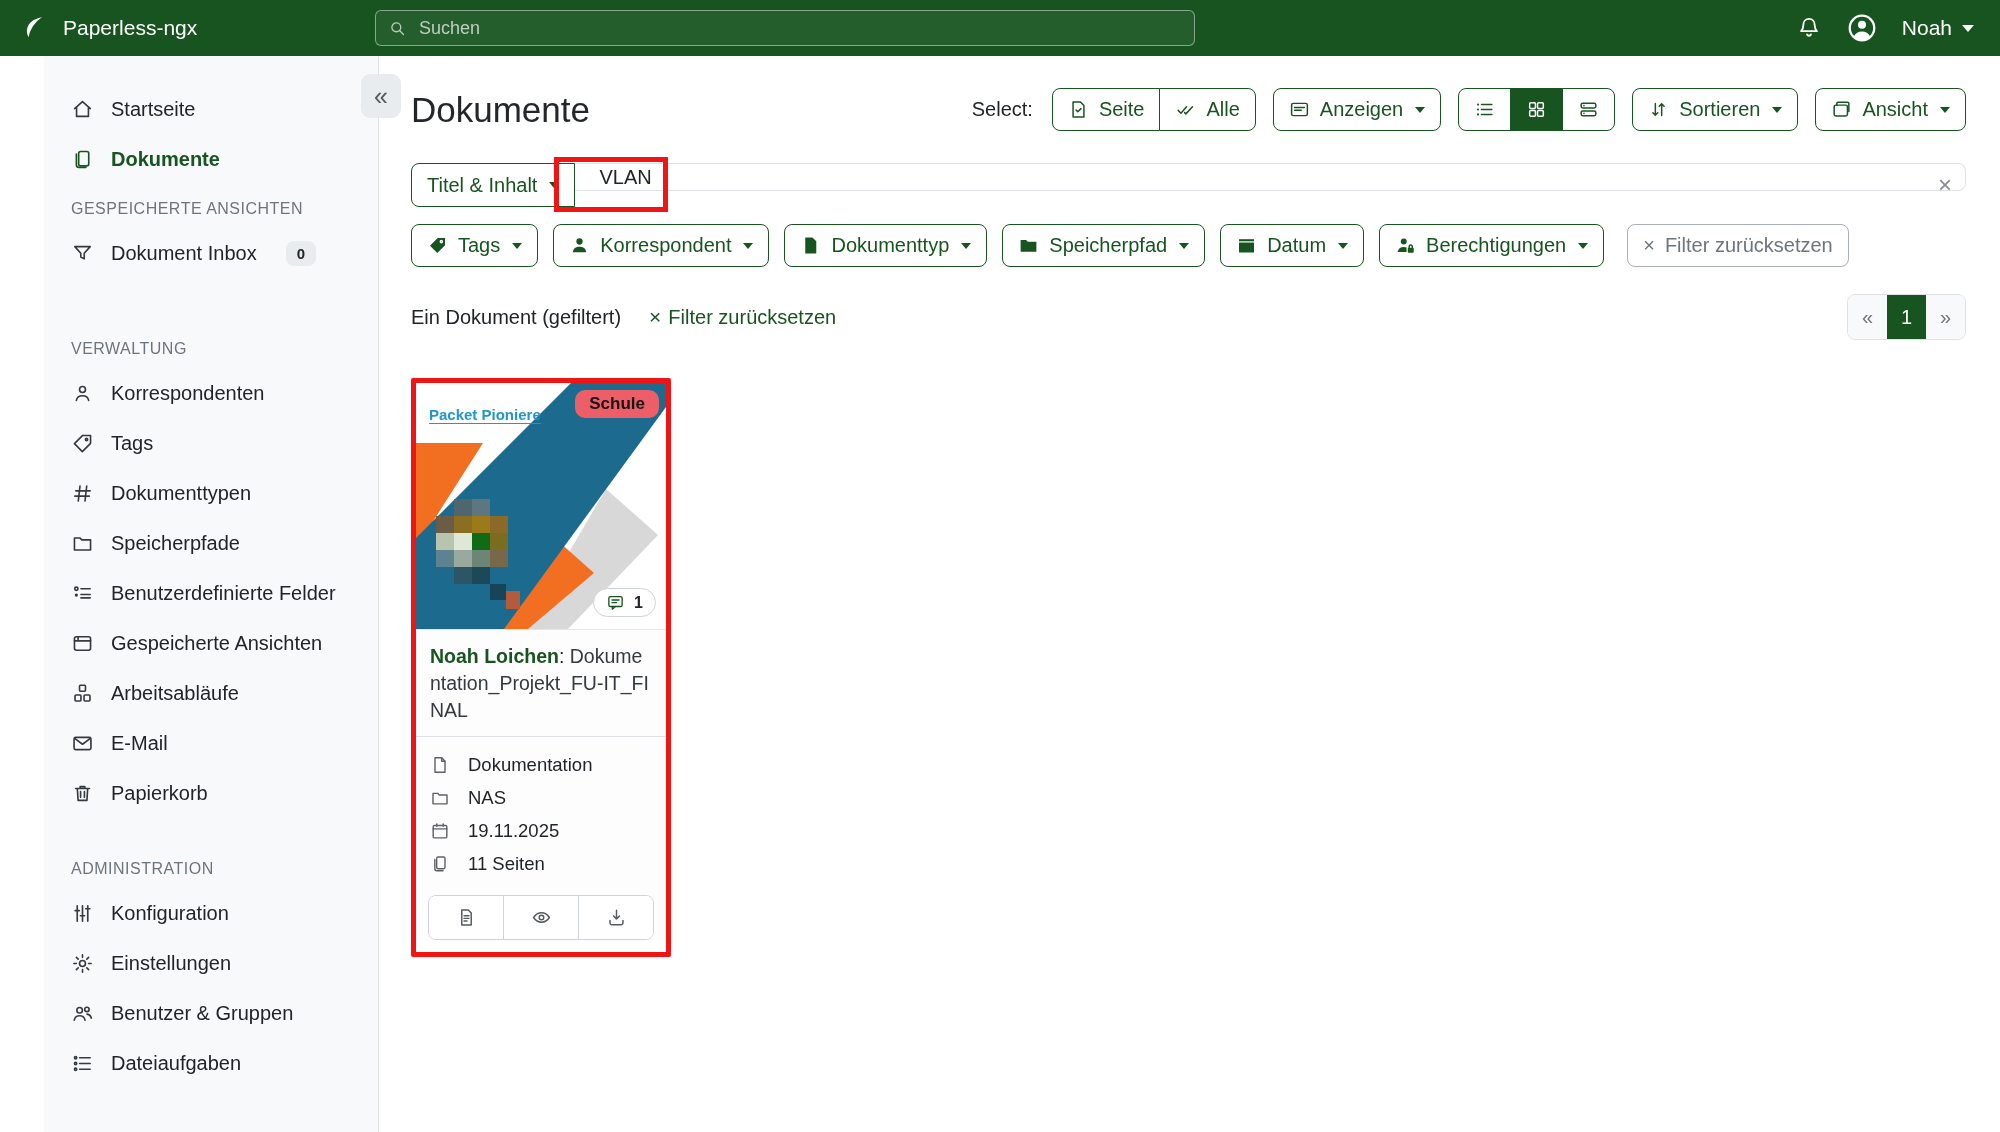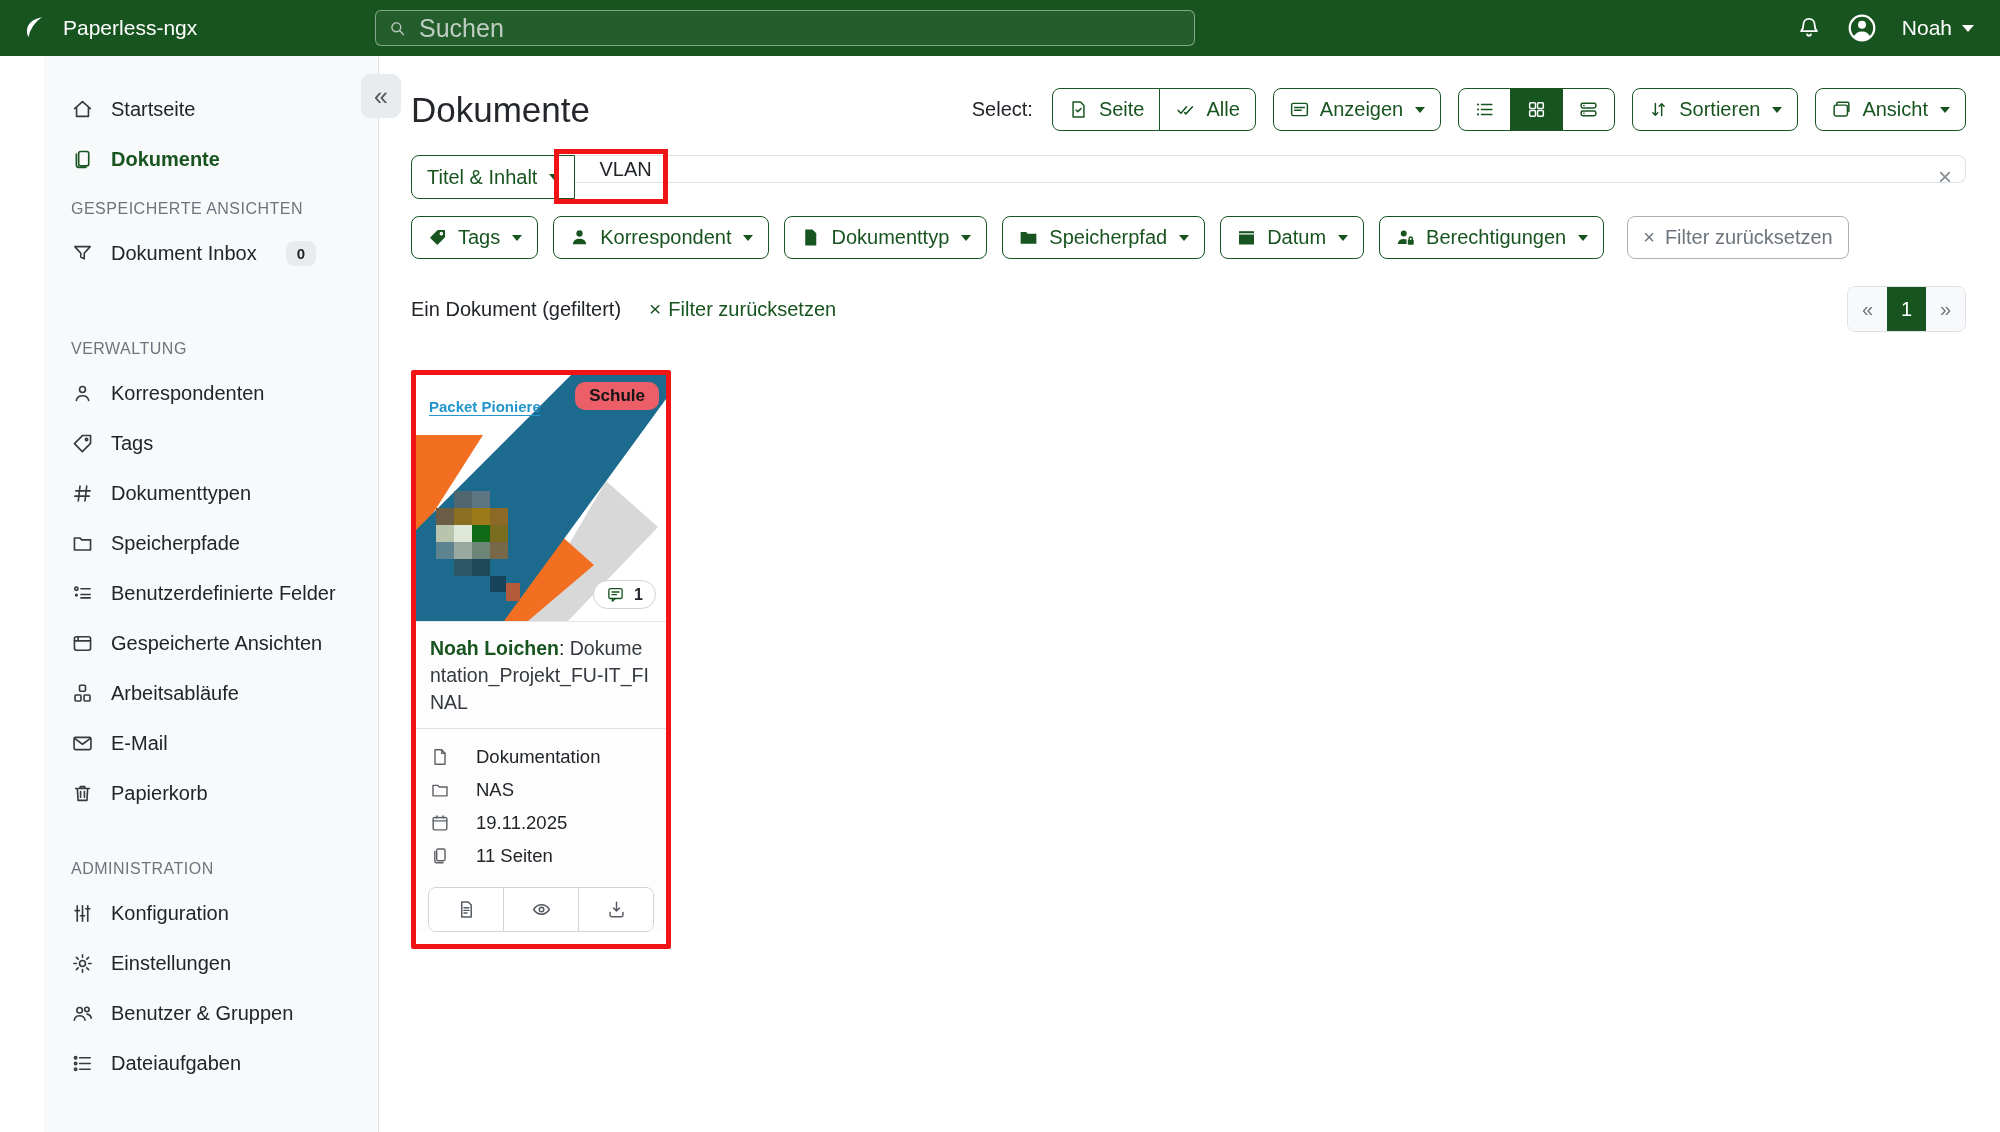--- a/index.html
+++ b/index.html
@@ -13,21 +13,21 @@
   svg.ic .fi { fill:currentColor; stroke:none; }
   svg.ic .wh { stroke:#ffffff; }
 
   
   .navbar { height:56px; background:#17541f; display:flex; align-items:center; color:#fff; }
   .brand { width:335px; flex:0 0 335px; display:flex; align-items:center; gap:13px; padding-left:20px; font-size:21px; font-weight:400; }
   .brand svg { width:30px; height:30px; }
   .nav-search { margin-left:40px; width:820px; height:36px; border:1px solid rgba(255,255,255,.45); background:rgba(255,255,255,.06);
     border-radius:6px; display:flex; align-items:center; gap:10px; padding:0 12px; }
   .nav-search svg { width:19px; height:19px; color:#bccabe; flex:0 0 auto; }
-  .nav-search input { flex:1; background:transparent; border:none; outline:none; color:#eef3ef; font-size:25px; font-family:inherit; }
+  .nav-search input { flex:1; background:transparent; border:none; outline:none; color:#eef3ef; font-size:18px; font-family:inherit; }
   .nav-search input::placeholder { color:#bfcdc1; }
   .nav-right { margin-left:auto; display:flex; align-items:center; gap:24px; padding-right:26px; }
   .nav-right .bell svg { width:26px; height:26px; }
   .nav-right .avatar svg { width:32px; height:32px; }
   .nav-user { display:flex; align-items:center; gap:10px; font-size:21px; cursor:pointer; }
   .caret { width:0; height:0; border-left:6px solid transparent; border-right:6px solid transparent; border-top:7px solid currentColor; display:inline-block; }
 
   
   .layout { display:flex; height:1076px; }
   .sidebar { flex:0 0 335px; background:#f8f9fa; border-right:1px solid #dee2e6; padding-top:28px; overflow:hidden;margin-left:44px; }
@@ -54,21 +54,21 @@
   .btn svg { width:21px; height:21px; }
   .btn .caret { border-top-color:#17541f; border-left-width:5px; border-right-width:5px; border-top-width:6px; margin-left:2px; }
   .btn-group { display:inline-flex; }
   .btn-group .btn { border-radius:0; margin-left:-1px; }
   .btn-group .btn:first-child { border-radius:8px 0 0 8px; margin-left:0; }
   .btn-group .btn:last-child { border-radius:0 8px 8px 0; }
   .btn.active { background:#17541f; color:#fff; }
   .btn-gray { border-color:#aab0b6; color:#6c757d; }
 
   
-  .query-row { display:flex; position:relative; margin-top:24px; height:44px; }
+  .query-row { display:flex; position:relative; margin-top:32px; height:44px; }
   .field-btn { border-radius:8px 0 0 8px; position:relative; z-index:2; height:44px; }
   .query-input { flex:1; height:28px; border:1px solid #dee2e6; border-left:none; border-radius:0 8px 8px 0;
     font-size:20px; font-family:inherit; color:#212529; padding:0 46px 0 24px; outline:none; }
   .query-clear { position:absolute; right:14px; top:50%; transform:translateY(-50%); color:#868e96; font-size:24px; line-height:1; cursor:pointer; z-index:2;}
   .anno-query { position:absolute; left:143px; top:-6px; width:114px; height:55px; border:5px solid #f01414; z-index:3; pointer-events:none; }
 
   
   .filters-row { display:flex; align-items:center; gap:15px; margin-top:17px; }
   .filters-row .reset { margin-left:8px; }
 
@@ -91,21 +91,21 @@
   .tag-pill { position:absolute; top:7px; right:7px; background:#ed5f68; color:#151515; font-weight:bold; font-size:17px;
     padding:4px 14px; border-radius:10px; cursor:pointer; }
   .logo-text { position:absolute; top:23px; left:13px; color:#2396cd; font-weight:bold; font-size:15px; text-decoration:underline; text-underline-offset:3px; }
   .comment-pill { position:absolute; right:10px; bottom:12px; display:flex; align-items:center; gap:9px; background:#fff;
     border:1px solid #ced4da; border-radius:16px; padding:4px 12px; font-size:16px; font-weight:bold; color:#212529; cursor:pointer; }
   .comment-pill svg { width:19px; height:19px; color:#17541f; }
   .card-body { border-top:1px solid #e4e7ea; padding:13px 14px 12px; font-size:19.5px; line-height:1.38; }
   .correspondent { color:#17541f; font-weight:bold; }
   .doc-title { color:#343a40; word-break:break-all; }
   .card-meta { border-top:1px solid #dee2e6; padding:12px 14px 4px; }
-  .meta-row { display:flex; align-items:center; gap:26px; height:33px; font-size:18.5px; color:#212529; }
+  .meta-row { display:flex; align-items:center; gap:18px; height:33px; font-size:18.5px; color:#212529; }
   .meta-row svg { width:20px; height:20px; color:#5d6166; flex:0 0 auto; }
   .card-actions { display:flex; margin:10px 12px 12px; height:45px; border:1px solid #ced4da; border-radius:8px; overflow:hidden; background:#fff; }
   .action-btn { flex:1; display:flex; align-items:center; justify-content:center; background:#fff; border:none; border-left:1px solid #ced4da;
     color:#555b61; cursor:pointer; }
   .action-btn:first-child { border-left:none; }
   .action-btn svg { width:21px; height:21px; }
 </style>
 </head>
 <body>
 

